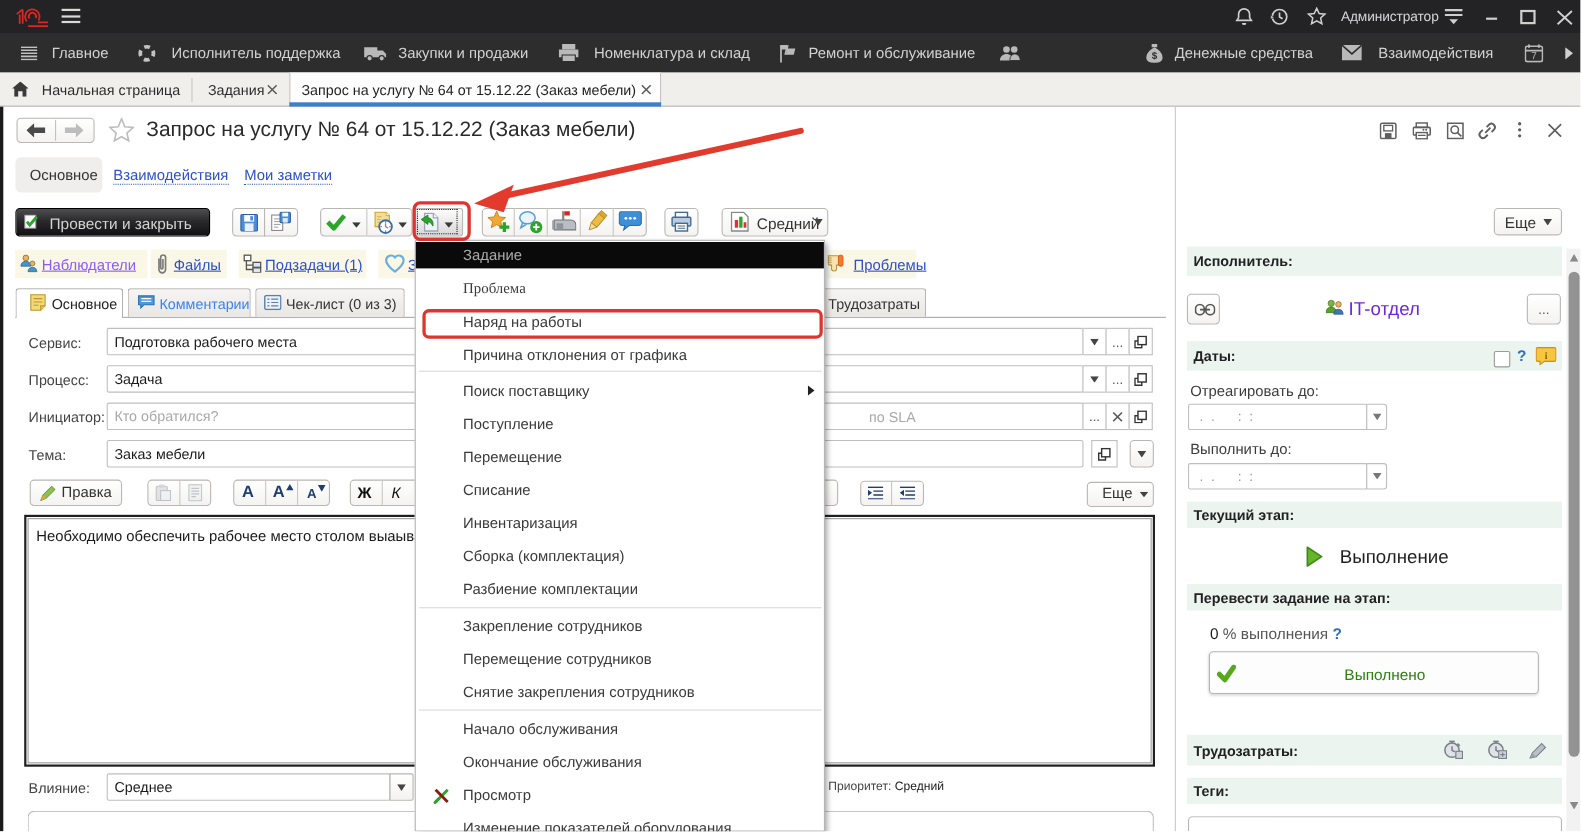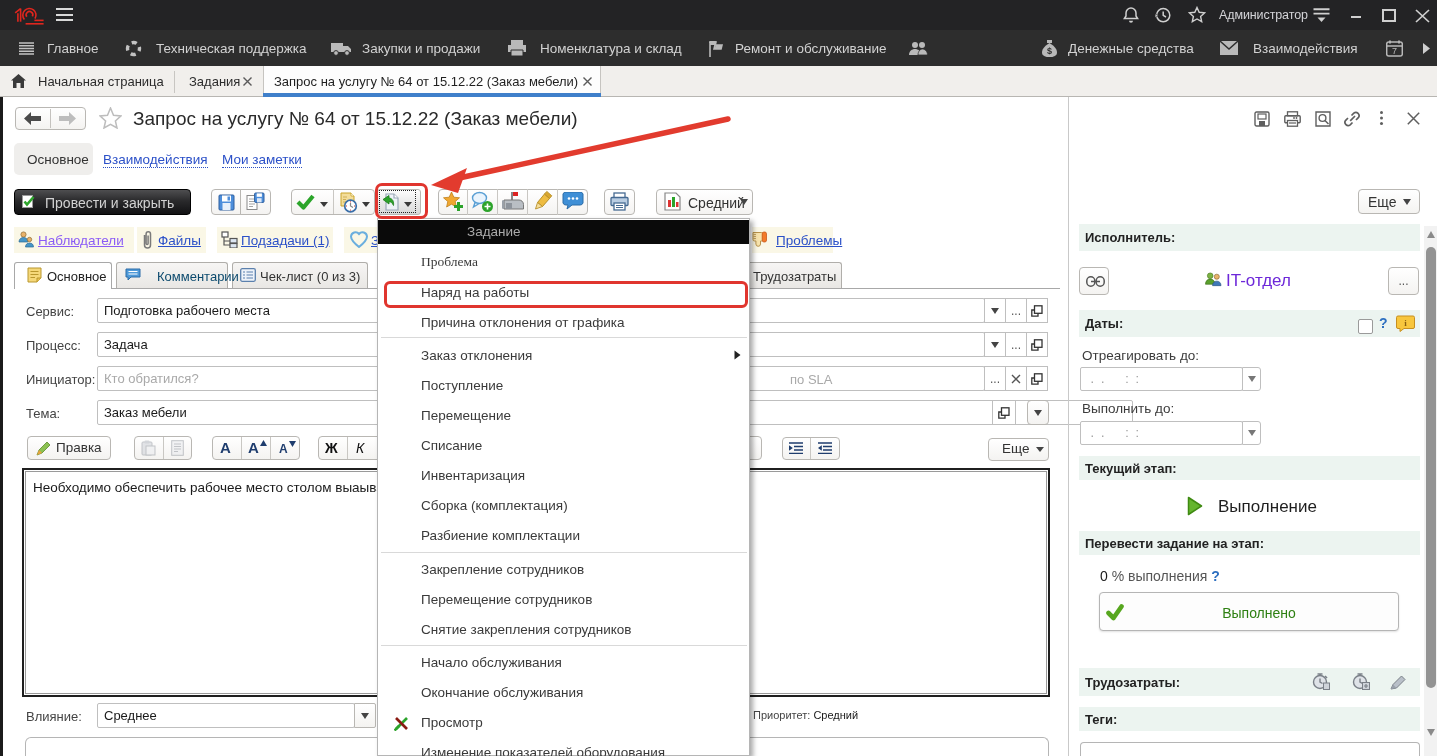--- a/index.html
+++ b/index.html
@@ -60,21 +60,21 @@
 
 
 <div class="abs" id="menubar" style="left:0;top:30px;width:1437px;height:36px;background:#2d2d2d;"></div>
 <svg class="abs" style="left:19px;top:42px;" width="15" height="13" viewBox="0 0 15 13">
       <path d="M0 1 H15 M0 3.75 H15 M0 6.5 H15 M0 9.25 H15 M0 12 H15" stroke="#c2c2c2" stroke-width="1.4"></path>
     </svg>
 <div class="abs" style="left:47px;top:41px;font-size:13.5px;color:#d2d2d2;">Главное</div>
 <svg class="abs" style="left:125px;top:40px;" width="17" height="17" viewBox="0 0 17 17">
       <circle cx="8.5" cy="8.5" r="6" fill="none" stroke="#c2c2c2" stroke-width="3.4" stroke-dasharray="5.2 4.2" stroke-dashoffset="2.5"></circle>
     </svg>
-<div class="abs" style="left:156px;top:41px;font-size:13.5px;color:#d2d2d2;">Техническая поддержка</div>
+<div class="abs" style="left:156px;top:41px;font-size:13.5px;color:#d2d2d2;">Исполнитель поддержка</div>
 <svg class="abs" style="left:331px;top:42px;" width="21" height="14" viewBox="0 0 21 14">
       <path d="M0 1 H12 V10 H0 Z M12 4 H17 L20 7 V10 H12" fill="#b9b9b9"></path>
       <circle cx="5" cy="11" r="2.4" fill="#b9b9b9" stroke="#2d2d2d" stroke-width="1"></circle>
       <circle cx="16" cy="11" r="2.4" fill="#b9b9b9" stroke="#2d2d2d" stroke-width="1"></circle>
     </svg>
 <div class="abs" style="left:362px;top:41px;font-size:13.5px;color:#d2d2d2;">Закупки и продажи</div>
 <svg class="abs" style="left:508px;top:40px;" width="18" height="17" viewBox="0 0 18 17">
       <path d="M3 0 H15 V5 H3 Z" fill="#b9b9b9"></path>
       <path d="M0 5 H18 V12 H0 Z" fill="#b9b9b9"></path>
       <path d="M3 10 H15 V16 H3 Z" fill="#b9b9b9" stroke="#2d2d2d" stroke-width="1"></path>
@@ -340,21 +340,21 @@
 <svg class="abs" style="left:27px;top:267px;" width="15" height="16" viewBox="0 0 15 16">
         <path d="M1 1 H14 V11 L10 15 H1 Z" fill="#f5d87a" stroke="#b9972e" stroke-width="1"></path>
         <path d="M10 15 V11 H14" fill="#e8c253" stroke="#b9972e" stroke-width="1"></path>
         <path d="M3.5 4.5 H11.5 M3.5 7.5 H11.5 M3.5 10.5 H8" stroke="#b9972e" stroke-width="1"></path>
       </svg>
 <div class="abs" style="left:47px;top:269px;font-size:13px;color:#222;">Основное</div>
 <svg class="abs" style="left:125px;top:268px;" width="16" height="14" viewBox="0 0 16 14">
         <path d="M1 1 H15 V9 H6 L3 12 V9 H1 Z" fill="#4f9ad9" stroke="#2d6da8" stroke-width="1"></path>
         <path d="M3.5 3.5 H12.5 M3.5 6 H12.5" stroke="#fff" stroke-width="1"></path>
       </svg>
-<div class="abs" style="left:145px;top:269px;font-size:13px;color:#0c4a6e;margin-left:12px;">Комментарии</div>
+<div class="abs" style="left:145px;top:269px;font-size:13px;color:#3b82f6;">Комментарии</div>
 <svg class="abs" style="left:240px;top:268px;" width="16" height="14" viewBox="0 0 16 14">
         <rect x="0.7" y="0.7" width="14.6" height="12.6" rx="1.5" fill="#eef3fa" stroke="#5b80ad" stroke-width="1.3"></rect>
         <path d="M3 4 H5 M3 7 H5 M3 10 H5 M6.5 4 H13 M6.5 7 H13 M6.5 10 H13" stroke="#5b80ad" stroke-width="1.1"></path>
       </svg>
 <div class="abs" style="left:260px;top:269px;font-size:13px;color:#333;">Чек-лист (0 из 3)</div>
 <div class="abs" style="left:753px;top:269px;font-size:13px;color:#333;">Трудозатраты</div>
 
 
 <div class="lbl abs" style="left:26px;top:304px;">Сервис:</div>
 <div class="inp" style="left:97px;top:298px;width:888px;height:25px;">Подготовка рабочего места</div>
@@ -393,21 +393,21 @@
           <path d="M1 1 L9 9 M9 1 L1 9" stroke="#555" stroke-width="1.4"></path>
         </svg>
       </div>
 <div class="fbtn" style="left:1026px;top:366px;width:22px;height:25px;">
         <svg width="12" height="12" viewBox="0 0 12 12">
           <rect x="3.5" y="0.8" width="7.5" height="7.5" fill="none" stroke="#333" stroke-width="1.3"></rect>
           <path d="M7 8.3 V11.2 H0.8 V5 H3.4" fill="none" stroke="#333" stroke-width="1.3"></path>
         </svg>
       </div>
 <div class="lbl abs" style="left:26px;top:406px;">Тема:</div>
-<div class="inp" style="left:97px;top:400px;width:1036px;height:25px;">Заказ мебели</div>
+<div class="inp" style="left:97px;top:400px;width:888px;height:25px;">Заказ мебели</div>
 <div class="fbtn" style="left:992px;top:400px;width:24px;height:25px;">
         <svg width="12" height="12" viewBox="0 0 12 12">
           <rect x="3.5" y="0.8" width="7.5" height="7.5" fill="none" stroke="#333" stroke-width="1.3"></rect>
           <path d="M7 8.3 V11.2 H0.8 V5 H3.4" fill="none" stroke="#333" stroke-width="1.3"></path>
         </svg>
       </div>
 <div class="tbtn" style="left:1027px;top:400px;width:22px;height:25px;">
         <svg width="8" height="6" viewBox="0 0 8 6">
           <path d="M0 0 H8 L4 6 Z" fill="#444"></path>
         </svg>
@@ -560,26 +560,26 @@
         <path d="M4 0 L8 7 H0 Z" fill="#8a8a8a"></path>
       </svg>
 <div class="abs" style="left:1426px;top:247px;width:10px;height:441px;background:#939393;border-radius:5px;"></div>
 <svg class="abs" style="left:1427px;top:729px;" width="8" height="7" viewBox="0 0 8 7">
         <path d="M0 0 H8 L4 7 Z" fill="#8a8a8a"></path>
       </svg>
 
 
 <div class="abs" id="menu" style="left:377px;top:218px;width:373px;height:538px;background:#fff;border:1px solid #b5b5b5;box-shadow:3px 3px 5px rgba(0,0,0,0.35);"></div>
 <div class="abs" style="left:378px;top:220px;width:371px;height:24px;background:#0a0a0a;"></div>
-<div class="mi" style="top:224px;color:#ababab;margin-left:46px;">Задание</div>
+<div class="mi" style="top:224px;color:#ababab;">Задание</div>
 <div class="mi" style="top:254px;font-family:Liberation Serif, serif;">Проблема</div>
 <div class="mi" style="top:285px;">Наряд на работы</div>
 <div class="mi" style="top:315px;">Причина отклонения от графика</div>
 <div class="abs" style="left:381px;top:337px;width:366px;height:1px;background:#d9d9d9;"></div>
-<div class="mi" style="top:348px;">Заказ отклонения</div>
+<div class="mi" style="top:348px;">Поиск поставщику</div>
 <svg class="abs" style="left:734px;top:350px;" width="7" height="10" viewBox="0 0 7 10">
         <path d="M0.5 0.5 L6.5 5 L0.5 9.5 Z" fill="#222"></path>
       </svg>
 <div class="mi" style="top:378px;">Поступление</div>
 <div class="mi" style="top:408px;">Перемещение</div>
 <div class="mi" style="top:438px;">Списание</div>
 <div class="mi" style="top:468px;">Инвентаризация</div>
 <div class="mi" style="top:498px;">Сборка (комплектация)</div>
 <div class="mi" style="top:528px;">Разбиение комплектации</div>
 <div class="abs" style="left:381px;top:552px;width:366px;height:1px;background:#d9d9d9;"></div>

